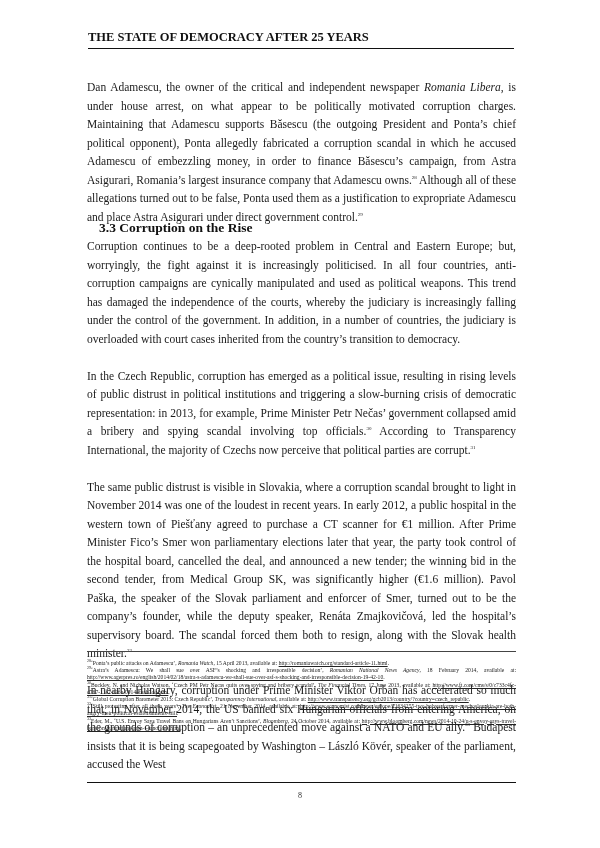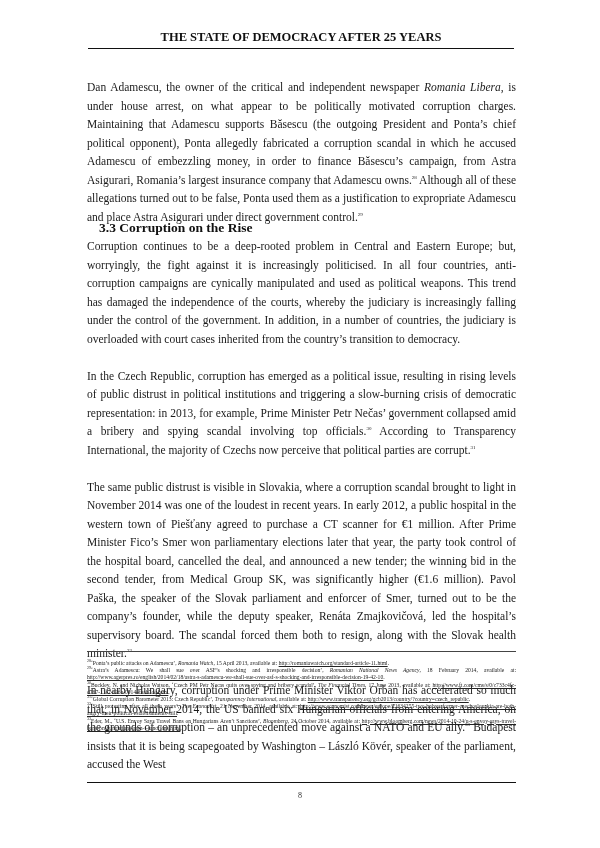--- a/index.html
+++ b/index.html
@@ -1,18 +1,18 @@
 <!DOCTYPE html>
 <html><head>
   <meta charset="utf-8">
   <style>
     html, body { margin: 0; padding: 0; background: #ffffff; }
     body { width: 600px; height: 848px; position: relative; overflow: hidden;
            font-family: "Liberation Serif", "DejaVu Serif", serif; color: #1a1a1a; }
-    .header { position: absolute; top: 27px; left: 88px; width: 426px; text-align: center; }
+    .header { position: absolute; top: 27px; left: 88px; width: 426px; }
     .header-title { font-size: 12.5px; font-weight: bold; letter-spacing: 0; color: #111; }
     .header-rule { position: absolute; top: 48px; left: 88px; width: 426px; height: 0; border-top: 1.4px solid #111; }
 
     .body { position: absolute; left: 87px; top: 78px; width: 429px; font-size: 11.5px; line-height: 18.5px; text-align: justify; }
     .para { margin: 0; }
     .para + .para { margin-top: 18.5px; }
     sup { font-size: 5px; vertical-align: super; line-height: 0; }
 
     .section-heading { position: absolute; left: 87px; top: 208px; font-size: 13.5px; font-weight: bold; color: #111; margin: 12px; }
     .section-body { position: absolute; left: 87px; top: 237px; width: 429px; font-size: 11.5px; line-height: 18.5px; text-align: justify; }

